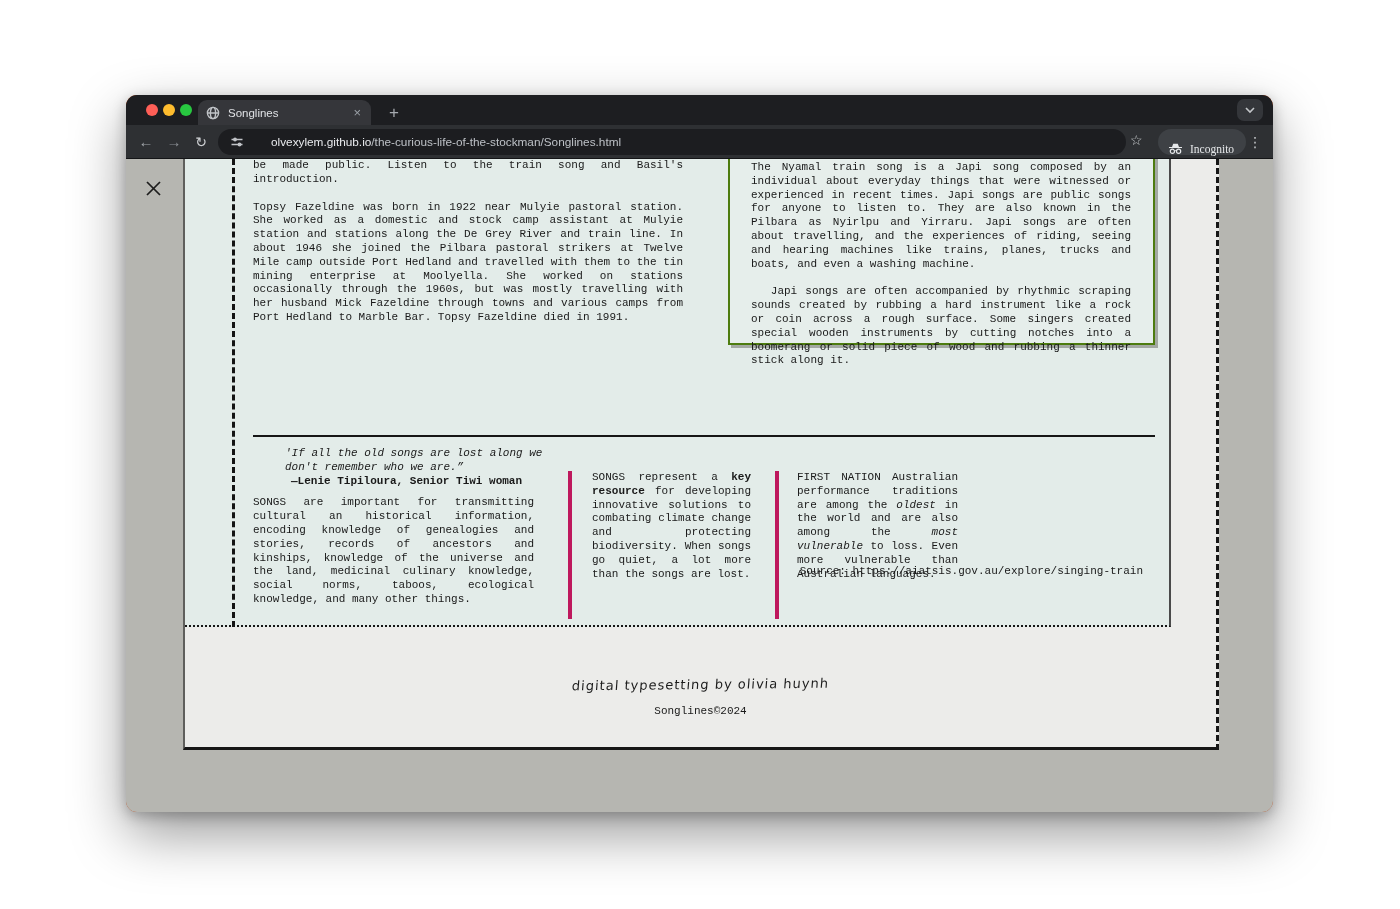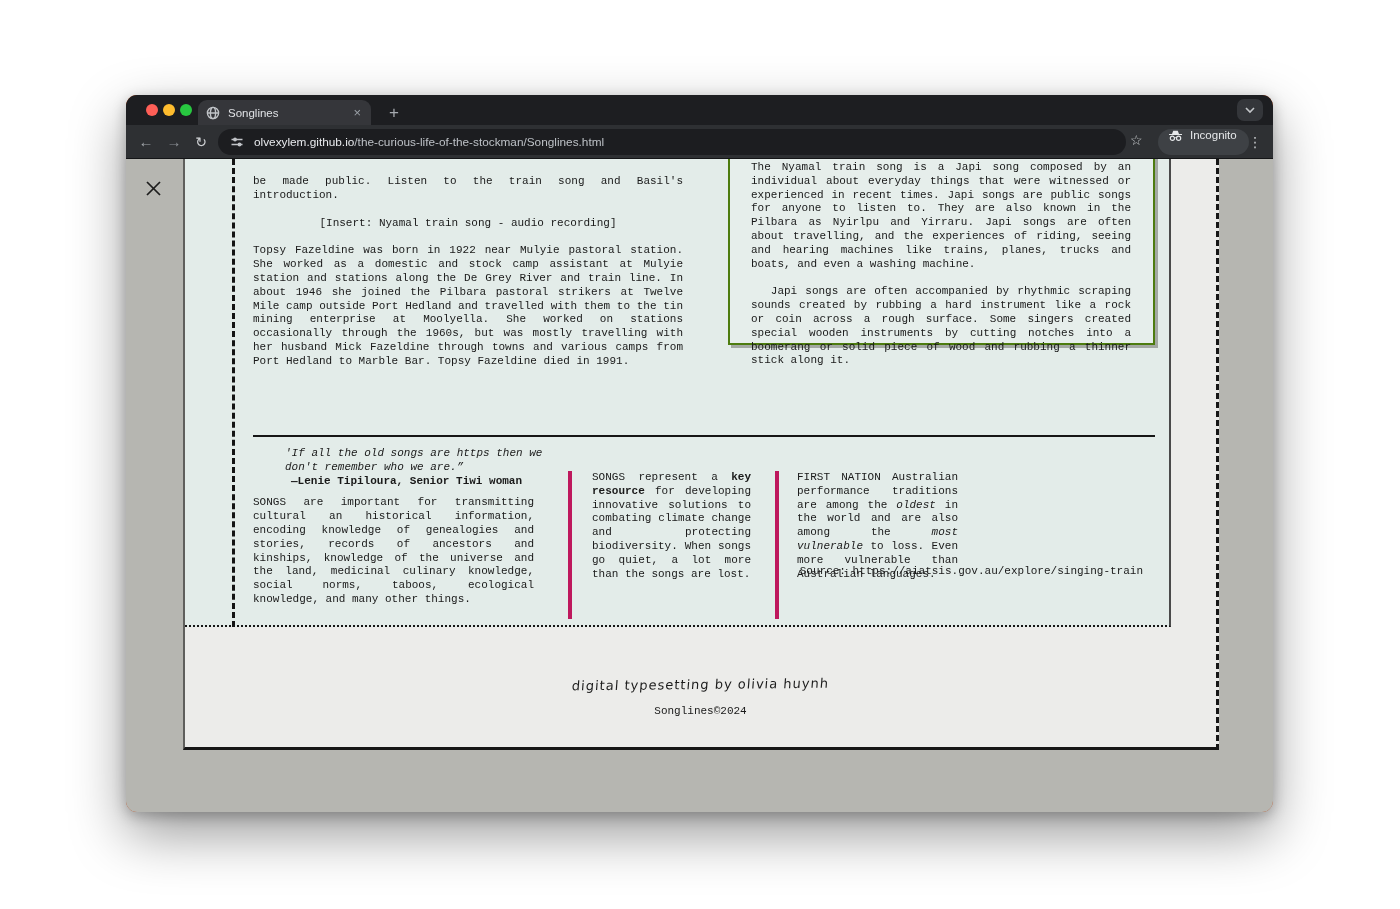--- a/index.html
+++ b/index.html
@@ -31,25 +31,25 @@
              border-bottom:1px solid #141517; }
   .navicon { position:absolute; top:6px; width:22px; height:22px; text-align:center; line-height:22px;
              font-size:15px; color:#a2a6ab; }
   .navicon.back { left:9px; }
   .navicon.fwd { left:37px; color:#8b8f94; }
   .navicon.reload { left:64px; color:#cfd1d4; font-size:14px; }
   .omnibox { position:absolute; left:92px; top:4px; width:908px; height:26px; background:#1c1d20;
              border-radius:13px; display:flex; align-items:center; padding:0 12px; }
   .omnibox .tuneicon { width:14px; height:14px; margin-right:10px; flex:none; }
   .urltext { font-size:11.8px; white-space:nowrap; overflow:hidden; }
-  .urltext .domain { color:#e8eaed; }
+  .urltext .domain { color:#e8eaed;margin-left:17px; }
   .urltext .path { color:#bdc1c6; }
   .staricon { position:absolute; left:1004px; top:7px; font-size:14px; color:#c6c9cc; }
   .incog { position:absolute; left:1032px; top:4px; height:26px; background:#3e4145; border-radius:13px;
-           display:flex; align-items:flex-start; padding:0 12px 0 10px; }
+           display:flex; align-items:flex-end; padding:0 12px 0 10px;font-family:Liberation Serif, serif; }
   .incog svg { margin-right:7px; }
   .incog .label { color:#e6e8ea; font-size:11.5px; }
   .kebab { position:absolute; right:8px; top:6px; width:20px; height:22px; color:#c6c9cc; font-size:14px;
            text-align:center; line-height:22px; }
 
   
   .viewport { position:absolute; left:0; top:64px; width:100%; height:653px; background:#b6b6b1; overflow:hidden; }
 
   .overlay-close { position:absolute; left:19px; top:21px; width:17px; height:17px; cursor:default; }
 
@@ -57,21 +57,21 @@
            border-left:2px solid #5f5f5c; border-right:3px dashed #161616; border-bottom:3px solid #161616; }
 
   .greenpanel { position:absolute; left:0; top:0; width:986px; height:468px; background:#e3ece9;
                 border-right:2px solid #4a4a4a; border-bottom:2px dotted #161616; }
   .innerdash { position:absolute; left:47px; top:0; height:468px; width:0; border-left:3px dashed #141414; }
 
   .typew { font-family:"Liberation Mono","DejaVu Sans Mono",monospace; color:#191919; font-size:11px;
            line-height:13.8px; }
   .just { text-align:justify; text-justify:inter-word; }
 
-  .leftcol { position:absolute; left:68px; top:16px; width:430px; }
+  .leftcol { position:absolute; left:68px; top:0; width:430px; }
   .leftcol p { margin-bottom:14px; }
   .insert-note { text-align:center; }
 
   .japibox { position:absolute; left:543px; top:-28px; width:427px; height:214px; background:#e6eeeb;
              border:2px solid #4d7c0f; box-shadow:3px 3px 0 #a3a8a2; padding:28px 22px 12px 21px; }
   .japibox .p2 { margin-top:14px; text-indent:3ch; }
 
   .colrule { position:absolute; left:68px; top:276px; width:902px; height:2px; background:#161616; }
   .cols { position:absolute; left:68px; top:284px; width:902px; display:grid;
           grid-template-columns:315px 207px 207px 173px; padding-top:4px; }
@@ -158,34 +158,33 @@
       <line x1="15" y1="2" x2="2" y2="15" stroke="#1d1d1d" stroke-width="1.7"></line>
     </svg>
 
     <div class="paper">
 
       <div class="greenpanel">
         <div class="innerdash"></div>
 
         <div class="leftcol typew">
           <p class="just">be made public. Listen to the train song and Basil's introduction.</p>
-          <p class="insert-note">[Insert: Nyamal train song - audio recording]</p>
           <p class="just">Topsy Fazeldine was born in 1922 near Mulyie pastoral station. She worked as a domestic and stock camp assistant at Mulyie station and stations along the De Grey River and train line. In about 1946 she joined the Pilbara pastoral strikers at Twelve Mile camp outside Port Hedland and travelled with them to the tin mining enterprise at Moolyella. She worked on stations occasionally through the 1960s, but was mostly travelling with her husband Mick Fazeldine through towns and various camps from Port Hedland to Marble Bar. Topsy Fazeldine died in 1991.</p>
         </div>
 
         <div class="japibox typew">
           <p class="just p1">The Nyamal train song is a Japi song composed by an individual about everyday things that were witnessed or experienced in recent times. Japi songs are public songs for anyone to listen to. They are also known in the Pilbara as Nyirlpu and Yirraru. Japi songs are often about travelling, and the experiences of riding, seeing and hearing machines like trains, planes, trucks and boats, and even a washing machine.</p>
           <p class="just p2">Japi songs are often accompanied by rhythmic scraping sounds created by rubbing a hard instrument like a rock or coin across a rough surface. Some singers created special wooden instruments by cutting notches into a boomerang or solid piece of wood and rubbing a thinner stick along it.</p>
         </div>
 
         <div class="colrule"></div>
 
         <div class="cols typew">
           <div class="col">
-            <div class="quote">'If all the old songs are https then we don't remember who we are.”</div>
+            <div class="quote">'If all the old songs are lost along we don't remember who we are.”</div>
             <div class="attrib">—Lenie Tipiloura, Senior Tiwi woman</div>
             <div class="just" style="padding-right:34px">SONGS are important for transmitting cultural an historical information, encoding knowledge of genealogies and stories, records of ancestors and kinships, knowledge of the universe and the land, medicinal culinary knowledge, social norms, taboos, ecological knowledge, and many other things.</div>
           </div>
           <div class="col">
             <div class="col2i just"><span>SONGS represent a </span><strong>key resource</strong><span> for developing innovative solutions to combating climate change and protecting biodiversity. When songs go quiet, a lot more than the songs are lost.</span></div>
           </div>
           <div class="col">
             <div class="col3i just"><span>FIRST NATION Australian performance traditions are among the </span><em>oldest</em><span> in the world and are also among the </span><em>most vulnerable</em><span> to loss. Even more vulnerable than Australian languages.</span></div>
           </div>
         </div>

